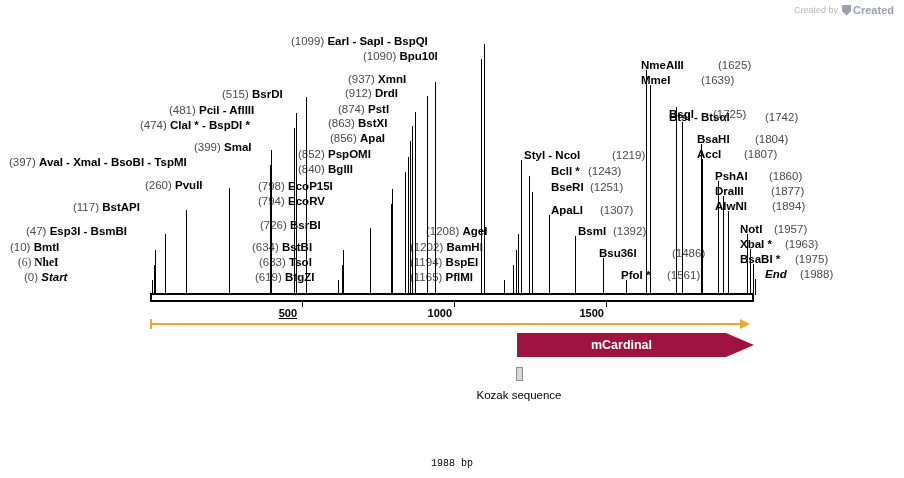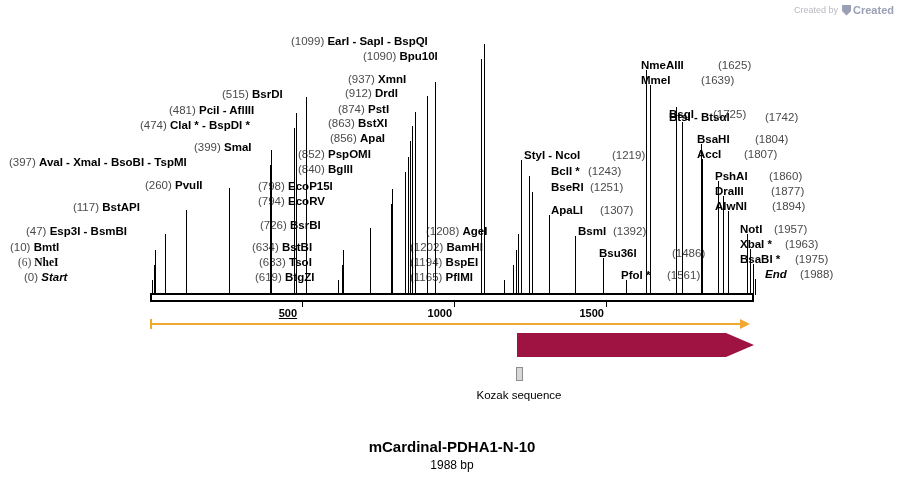--- a/index.html
+++ b/index.html
@@ -225,22 +225,23 @@
     transform: translateX(-50%);
     font-size: 15px;
     font-weight: bold;
     white-space: nowrap;
   }
   #subtitle {
     position: absolute;
     left: 452px;
     top: 458px;
     transform: translateX(-50%);
-    font-size: 12px;
-    white-space: nowrap;
+    font-size: 10px;
+    white-space: nowrap;
+    font-family: Liberation Mono, monospace;
   }
 </style>
 </head>
 <body>
 
 <div id="stage">
 
   <div class="credit">
     <span>Created by</span>
     <span class="brand">
@@ -376,21 +377,21 @@
 
   <div id="orange">
     <div class="ocap-l"></div>
     <div class="oline"></div>
     <div class="oarrow"></div>
   </div>
 
   <div id="feature">
     <div class="fbody"></div>
     <div class="fhead"></div>
+    <div class="flabel">mCardinal</div>
   </div>
 
   <div id="kozak-mark"></div>
   <div id="kozak-label">Kozak sequence</div>
 
-  <div id="title">mCardinal-PDHA1-N-10</div>
   <div id="subtitle">1988 bp</div>
 
 </div>
 
 </body></html>

